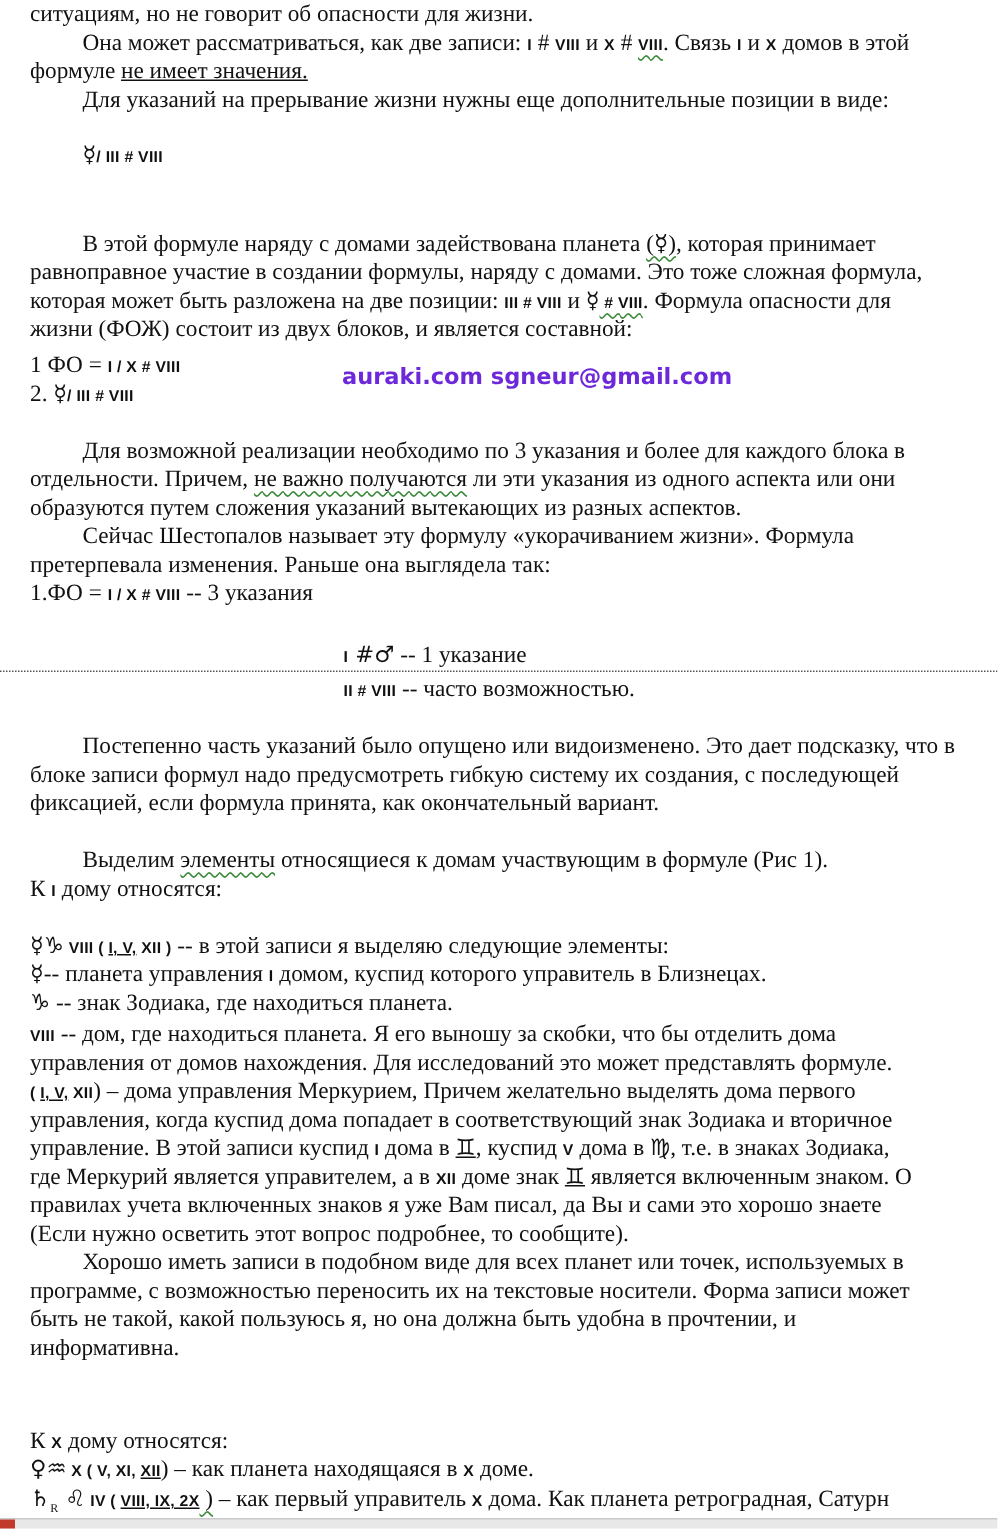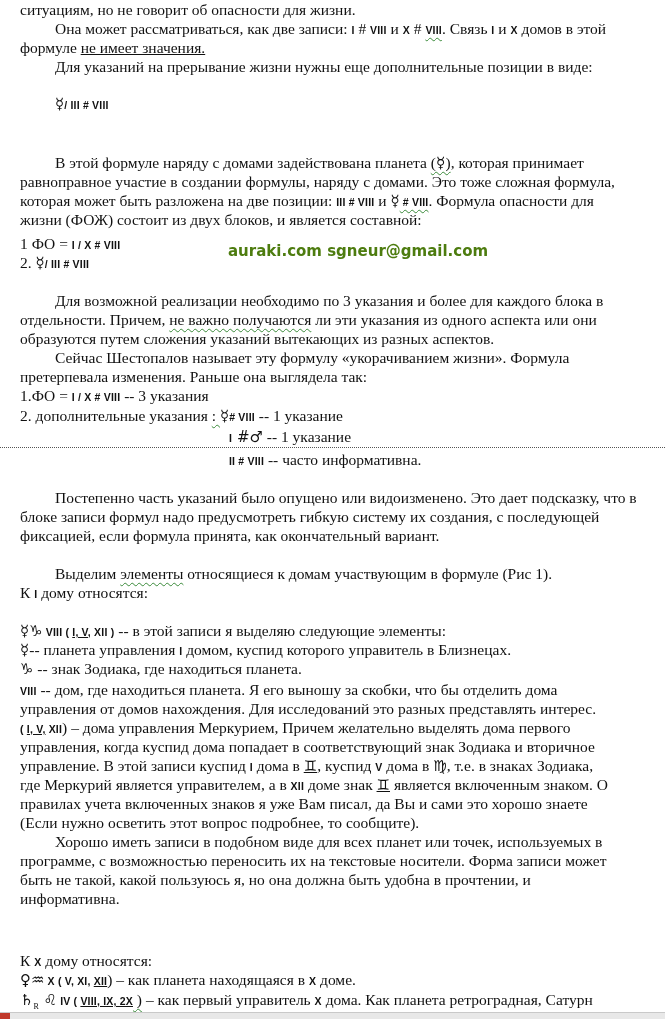--- a/index.html
+++ b/index.html
@@ -10,21 +10,21 @@
   }
   .page { position: absolute; left: 0; top: 0; width: 665px; height: 1019px; }
   .line { position: absolute; left: 20px; white-space: nowrap; }
   .ind { left: 31px; margin-left: 24px; }
   .h { font-family: "Liberation Sans", "DejaVu Sans", sans-serif; font-weight: bold; font-size: 10.5px; letter-spacing: 0.2px; }
   .sym { font-family: "DejaVu Sans", sans-serif; font-size: 15px; }
   .u { text-decoration: underline; }
   .wavy { text-decoration: underline wavy #3a8a3a; text-decoration-thickness: 1px; text-underline-offset: 3px; }
   .watermark {
     position: absolute; left: 228px; top: 242px;
-    font-family: "DejaVu Sans", sans-serif; font-weight: bold; font-size: 15px; color: #4d7c0f;
+    font-family: "DejaVu Sans", sans-serif; font-weight: bold; font-size: 15px; color: #6d28d9;
   }
   .dotted { position: absolute; left: 0; top: 447px; width: 665px; border-top: 1px dotted #555; }
   .bottombar { position: absolute; left: 0; top: 1012px; width: 665px; height: 7px; background: #e8e8e8; border-top: 1px solid #c9c9c9; }
   .bottombar .mark { position: absolute; left: 0; top: 0; width: 10px; height: 7px; background: #c0392b; }
 </style>
 </head>
 <body>
 
 <div class="page">
 
@@ -66,31 +66,28 @@
   <div class="line" style="top:310px">
     <span>отдельности. Причем, </span><span class="wavy">не важно получаются</span><span> ли эти указания из одного аспекта или они</span>
   </div>
   <div class="line" style="top:329px">образуются путем сложения указаний вытекающих из разных аспектов.</div>
   <div class="line ind" style="top:348px">Сейчас Шестопалов называет эту формулу «укорачиванием жизни».  Формула</div>
   <div class="line" style="top:367px">претерпевала изменения. Раньше она выглядела так:</div>
 
   <div class="line" style="top:386px">
     <span>1.ФО = </span><span class="h">I / X # VIII</span><span>  -- 3 указания</span>
   </div>
-  <div class="line" style="top:406px">
-    <span>2. дополнительные указания </span><span class="wavy">: </span><span class="sym">☿</span><span class="h"># VIII</span><span> -- 1 указание</span>
-  </div>
   <div class="line" style="left:229px; top:427px">
     <span class="h">I</span><span class="sym"> #♂</span><span>  -- 1 указание</span>
   </div>
 
   <div class="dotted"></div>
 
   <div class="line" style="left:229px; top:450px">
-    <span class="h">II # VIII</span><span> -- часто информативна.</span>
+    <span class="h">II # VIII</span><span> -- часто возможностью.</span>
   </div>
 
   <div class="line ind" style="top:488px">Постепенно часть указаний было опущено или видоизменено. Это дает подсказку, что в</div>
   <div class="line" style="top:507px">блоке записи формул надо предусмотреть гибкую систему их создания, с последующей</div>
   <div class="line" style="top:526px">фиксацией, если формула принята, как окончательный вариант.</div>
 
   <div class="line ind" style="top:564px">
     <span>Выделим </span><span class="wavy">элементы</span><span> относящиеся к домам участвующим в формуле (Рис 1).</span>
   </div>
   <div class="line" style="top:583px">
@@ -102,21 +99,21 @@
   </div>
   <div class="line" style="top:640px">
     <span class="sym">☿</span><span>-- планета управления </span><span class="h">I</span><span> домом, куспид которого управитель в Близнецах.</span>
   </div>
   <div class="line" style="top:659px">
     <span class="sym">♑</span><span> -- знак Зодиака, где находиться планета.</span>
   </div>
   <div class="line" style="top:680px">
     <span class="h">VIII</span><span> -- дом, где находиться планета. Я его выношу за скобки, что бы отделить дома</span>
   </div>
-  <div class="line" style="top:699px">управления от домов нахождения. Для исследований это разных представлять интерес.</div>
+  <div class="line" style="top:699px">управления от домов нахождения. Для исследований это может представлять формуле.</div>
   <div class="line" style="top:718px">
     <span class="h">( </span><span class="h u">I, V,</span><span class="h"> XII</span><span>) – дома управления Меркурием, Причем желательно выделять дома первого</span>
   </div>
   <div class="line" style="top:737px">управления, когда куспид дома попадает в соответствующий знак Зодиака и вторичное</div>
   <div class="line" style="top:756px">
     <span>управление.  В этой записи куспид </span><span class="h">I</span><span> дома в </span><span class="sym u">♊</span><span>, куспид </span><span class="h">V</span><span> дома в </span><span class="sym">♍</span><span>, т.е. в знаках Зодиака,</span>
   </div>
   <div class="line" style="top:775px">
     <span>где Меркурий является управителем, а в </span><span class="h">XII</span><span> доме знак </span><span class="sym u">♊</span><span> является включенным знаком. О</span>
   </div>

